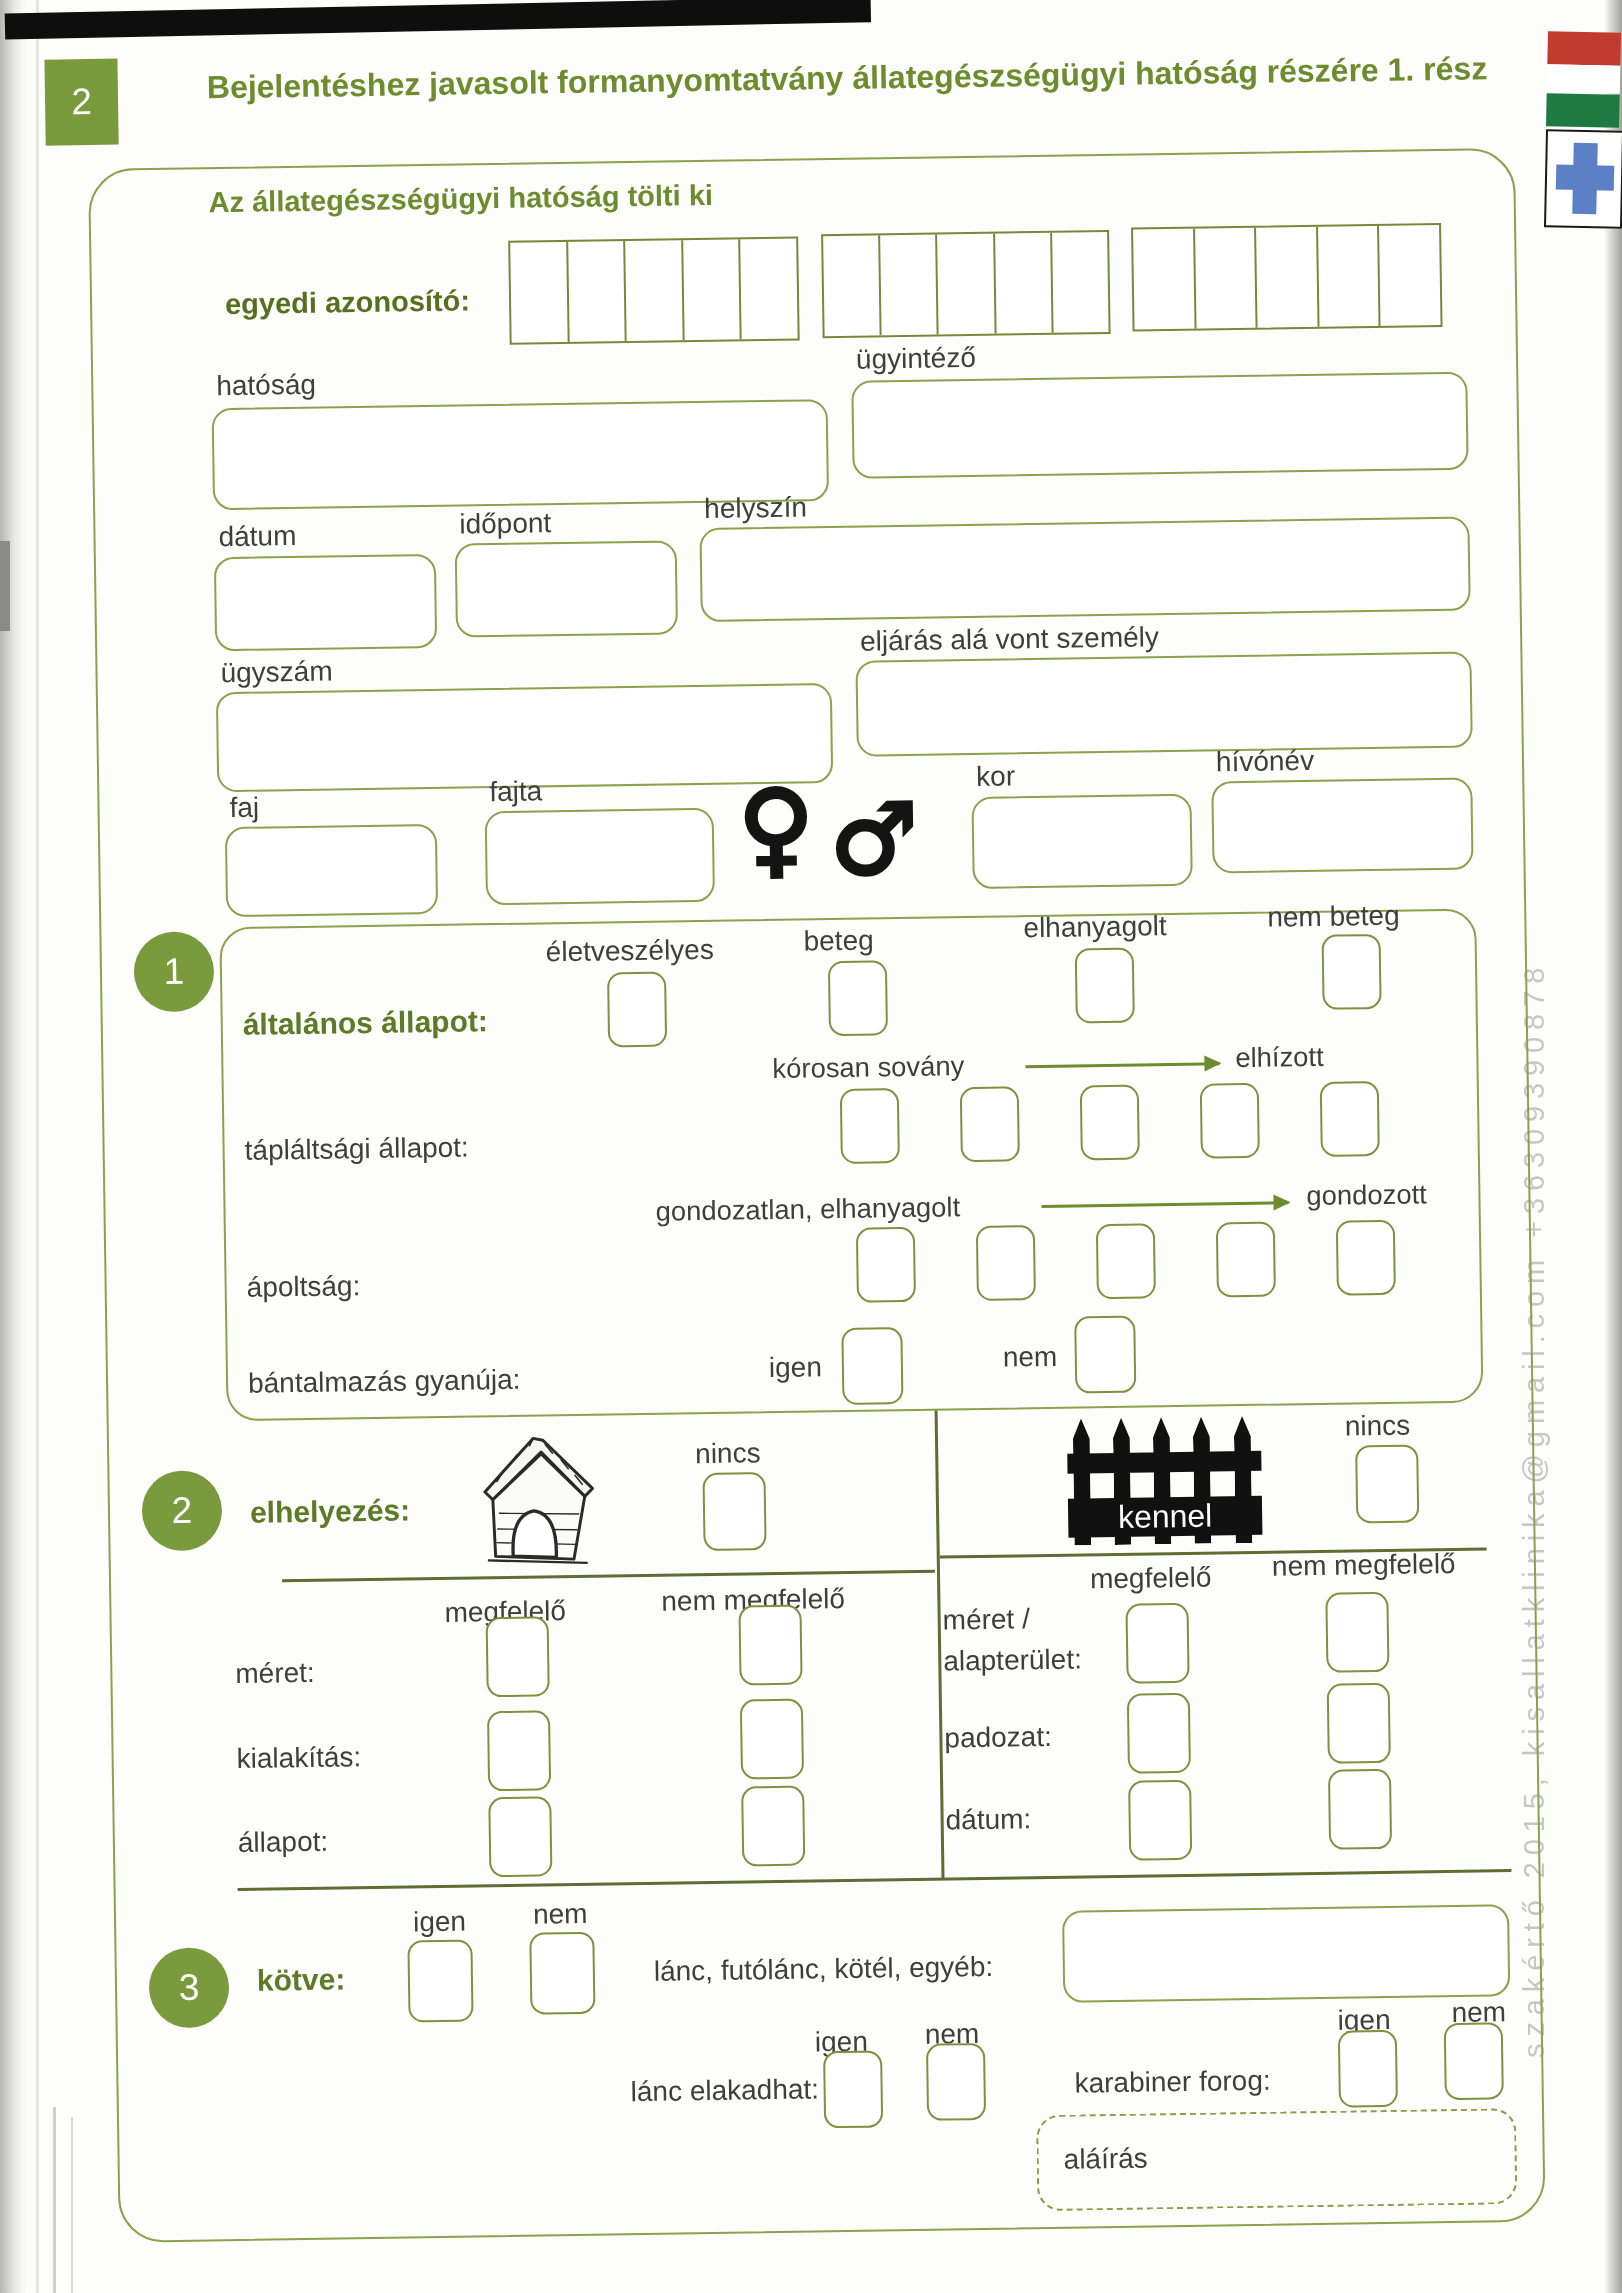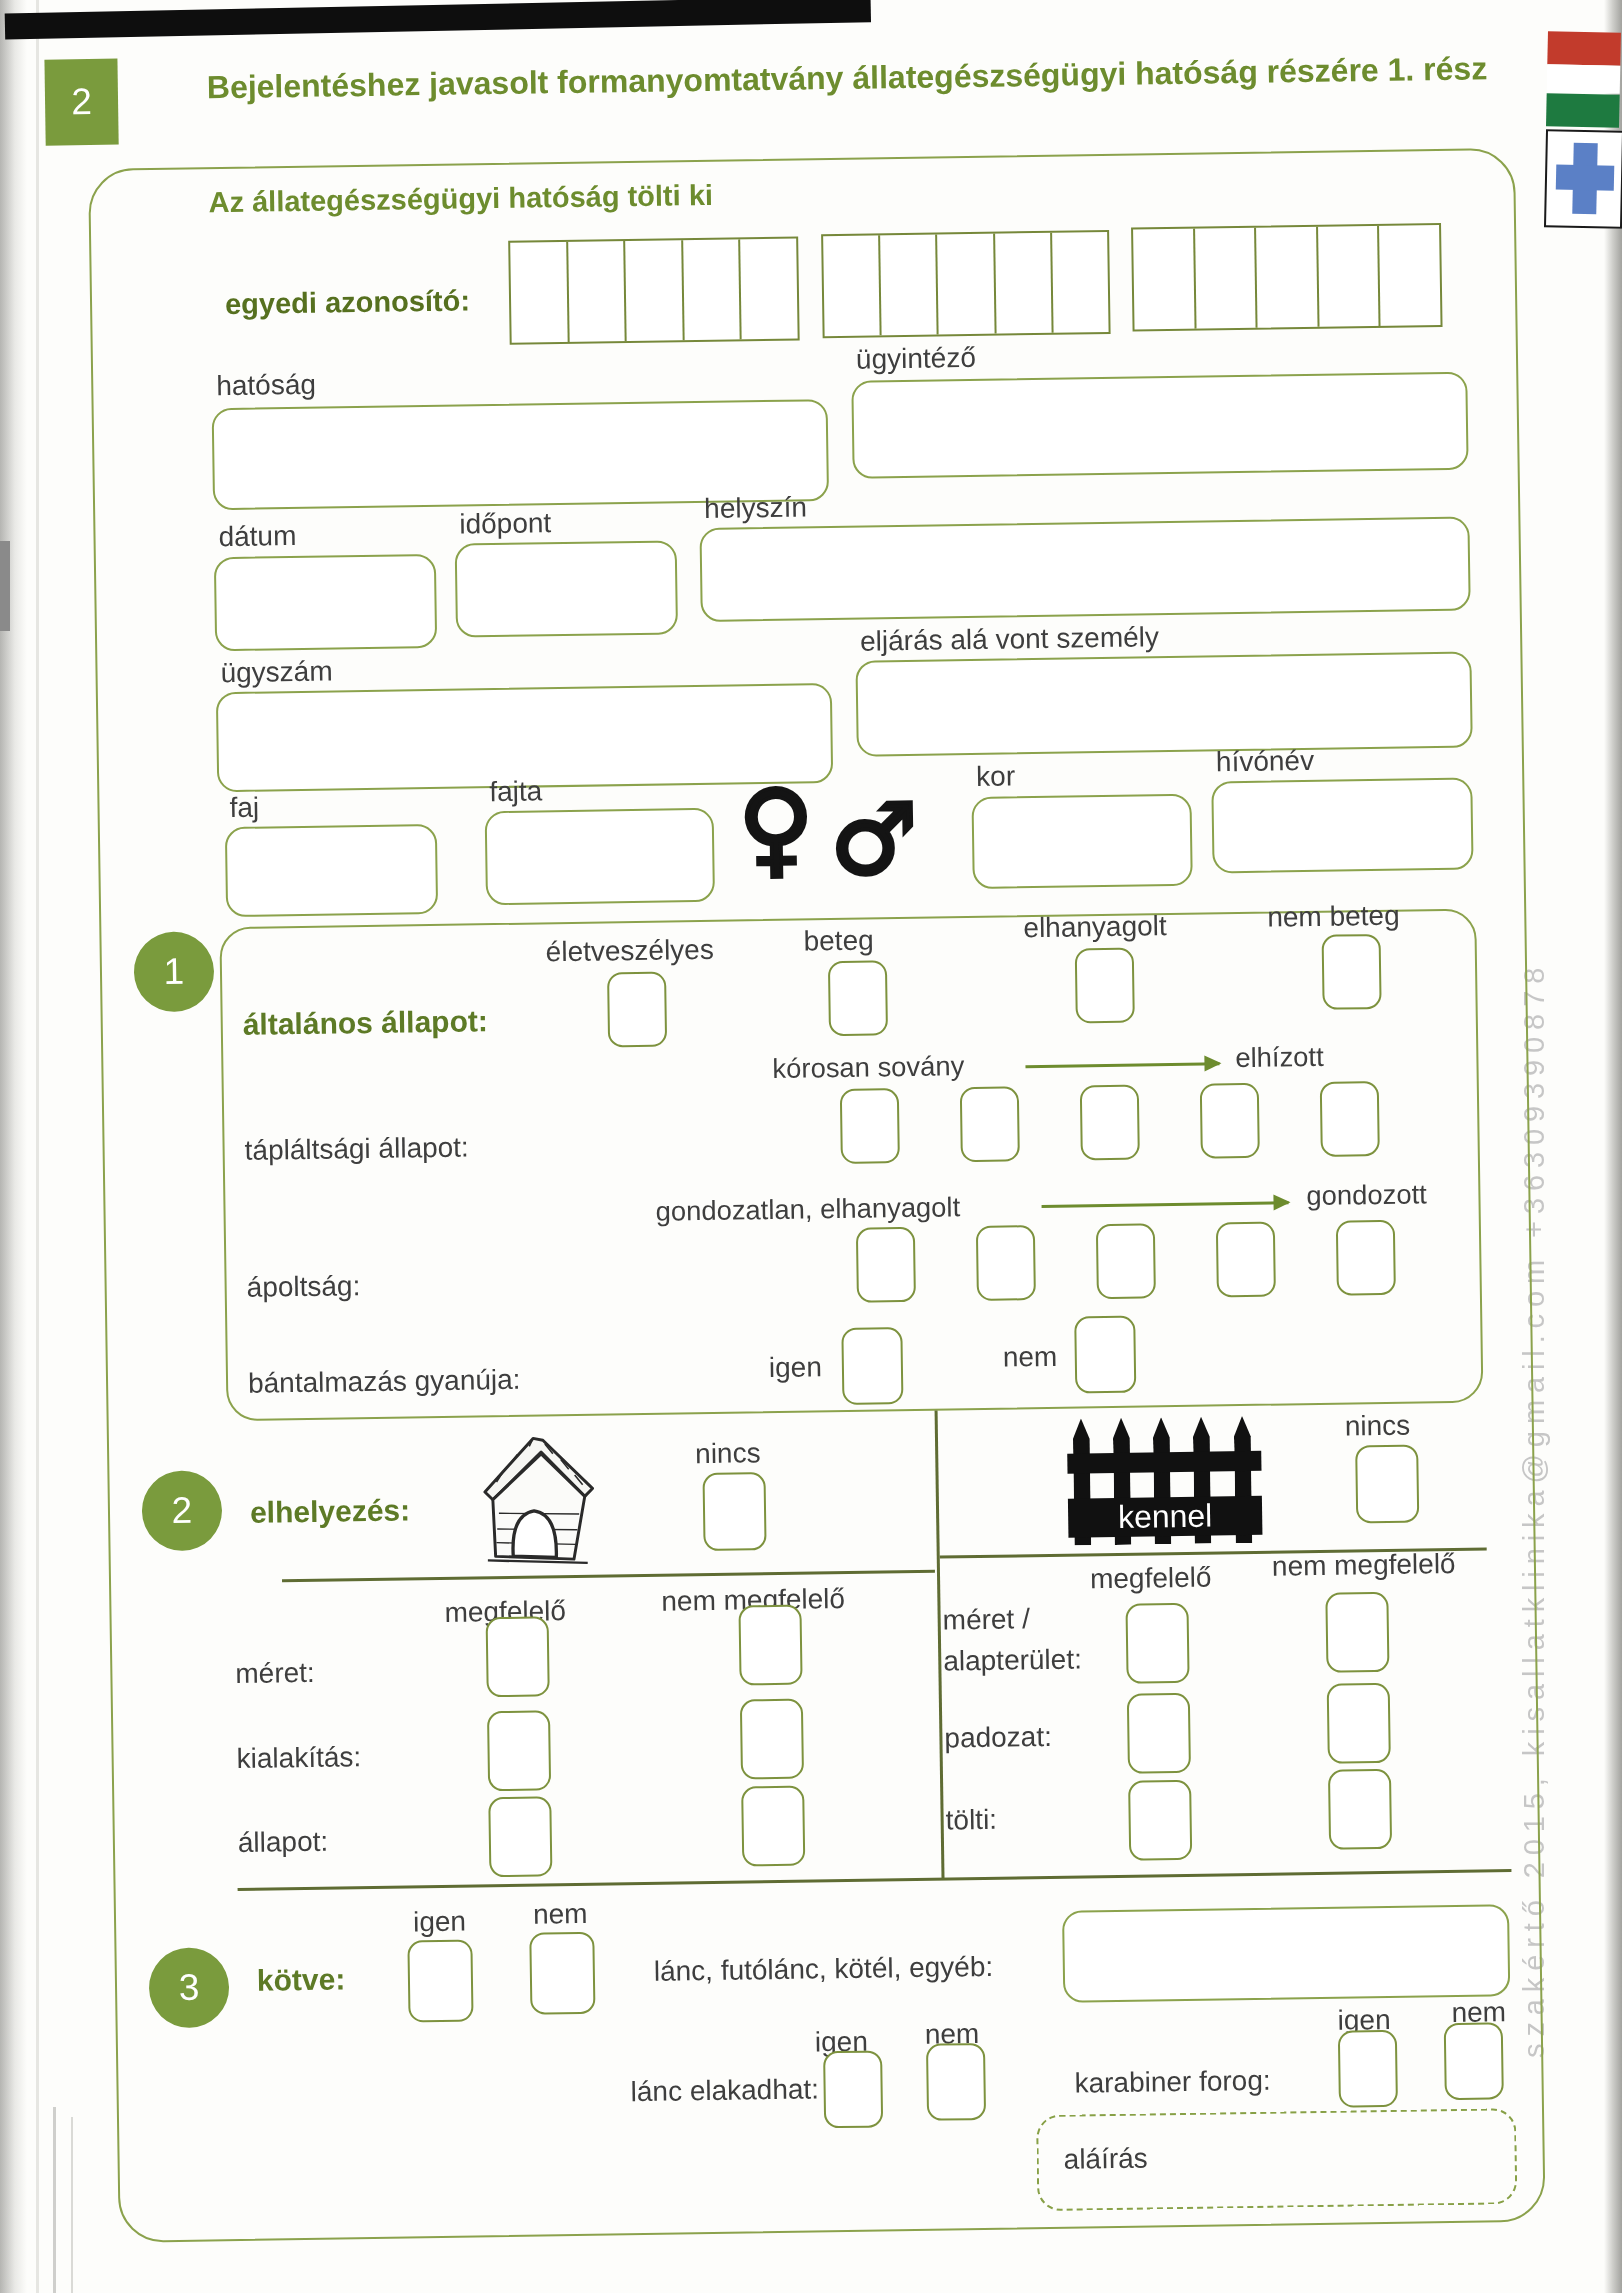--- a/index.html
+++ b/index.html
@@ -216,21 +216,21 @@
   <div class="cb acb" style="left:479px;top:1803px;width:59px;height:76px;"></div>
   <div class="cb acb" style="left:732px;top:1796px;width:59px;height:76px;"></div>
 
   <div class="lbl" style="left:936px;top:1617px;">méret /</div>
   <div class="lbl" style="left:936px;top:1658px;">alapterület:</div>
   <div class="cb acb" style="left:1119px;top:1619px;width:59px;height:76px;"></div>
   <div class="cb acb" style="left:1319px;top:1611px;width:59px;height:76px;"></div>
   <div class="lbl" style="left:936px;top:1735px;">padozat:</div>
   <div class="cb acb" style="left:1119px;top:1709px;width:59px;height:76px;"></div>
   <div class="cb acb" style="left:1319px;top:1702px;width:59px;height:76px;"></div>
-  <div class="lbl" style="left:936px;top:1817px;">tölti:</div>
+  <div class="lbl" style="left:936px;top:1817px;">dátum:</div>
   <div class="cb acb" style="left:1119px;top:1796px;width:59px;height:76px;"></div>
   <div class="cb acb" style="left:1319px;top:1788px;width:59px;height:76px;"></div>
 
   <div class="num" style="left:137px;top:1949px;">
       <span>3</span>
     </div>
   <div class="lbl" style="left:402px;top:1911px;">igen</div>
   <div class="lbl" style="left:522px;top:1905px;">nem</div>
   <div class="glbl" style="left:245px;top:1966px;">kötve:</div>
   <div class="cb acb" style="left:396px;top:1945px;width:61px;height:78px;"></div>

